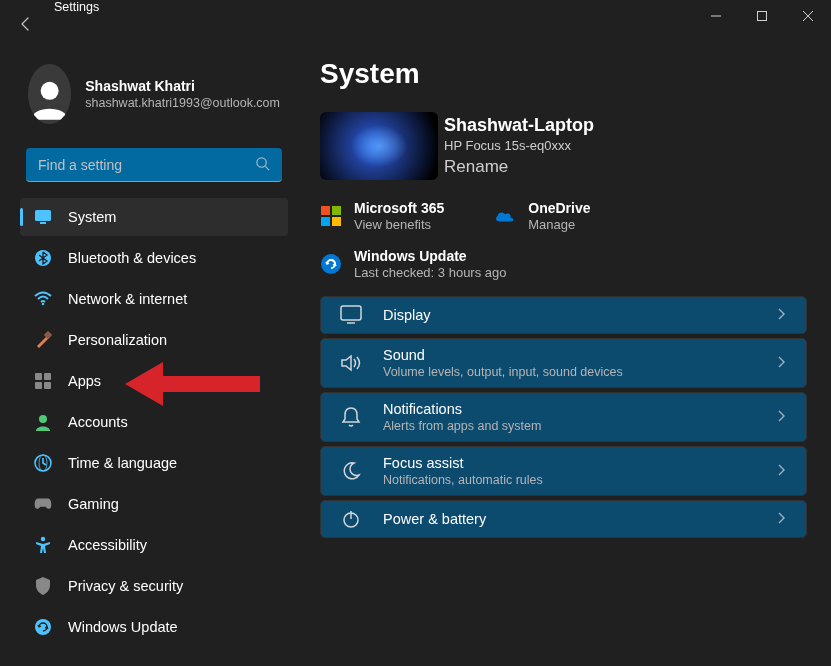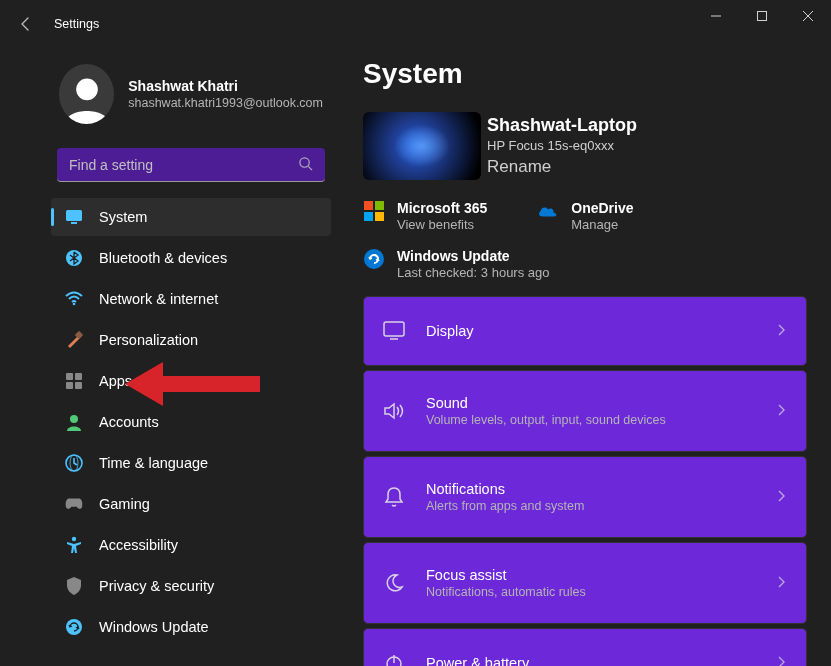--- a/index.html
+++ b/index.html
@@ -9,38 +9,37 @@
       background: #202020;
       color: #ffffff;
       font-family: 'Segoe UI', -apple-system, sans-serif;
       font-size: 14px;
       overflow: hidden;
       position: relative;
     }
     .titlebar {
       height: 48px;
       display: flex;
-      align-items: center;
       padding-left: 18px;
     }
     .titlebar-back { width: 30px; display: flex; align-items: center; opacity: 0.7; cursor: pointer; }
     .titlebar-title { margin-left: 6px; font-size: 12.5px; color: #ffffff; }
     .window-controls { position: absolute; top: 0; right: 0; display: flex; }
     .win-btn { width: 46px; height: 32px; display: flex; align-items: center; justify-content: center; cursor: pointer; }
     .win-btn svg { opacity: 0.8; }
 
     .container { display: flex; height: calc(100% - 48px); }
-    .sidebar { width: 300px; padding: 8px 12px 8px 8px; margin-left: 43px; }
+    .sidebar { width: 300px; padding: 8px 12px 8px 20px; }
     .user-block { display: flex; align-items: center; padding: 8px 8px 16px 8px; gap: 14px; }
     .avatar { width: 60px; height: 60px; border-radius: 50%; background: #3a3a3a; display:flex; align-items:flex-end; justify-content:center; overflow:hidden;}
     .avatar svg { width: 52px; height: 52px; fill:#fff; }
     .user-name { font-size: 14px; font-weight: 600; }
     .user-email { font-size: 12.5px; color: #b5b5b5; margin-top: 2px; }
 
-    .search-box { margin: 8px 6px 16px 6px; height: 34px; background: #4c1d95; border-radius: 4px; border-bottom: 1px solid #9a9a9a; display:flex; align-items:center; padding: 0 12px 0 12px; position:relative; }
+    .search-box { margin: 8px 6px 16px 6px; height: 34px; background: #0369a1; border-radius: 4px; border-bottom: 1px solid #9a9a9a; display:flex; align-items:center; padding: 0 12px 0 12px; position:relative; }
     .search-box input { background:transparent; border:none; outline:none; color:#ccc; font-size:14px; flex:1; }
     .search-box input::placeholder { color:#c0c0c0; }
     .search-icon { opacity:0.8; }
 
     .nav { display:flex; flex-direction:column; gap:3px; }
     .nav-item { display:flex; align-items:center; height:38px; padding-left:14px; border-radius:4px; cursor:pointer; position:relative; gap:16px; }
     .nav-item.active { background:#2d2d2d; }
     .nav-item.active::before { content:''; position:absolute; left:0; top:10px; bottom:10px; width:3px; background:#4cc2ff; border-radius:2px; }
     .nav-icon { width:18px; height:18px; display:flex; align-items:center; justify-content:center; }
     .nav-label { font-size:14.5px; color:#ffffff; }
@@ -48,27 +47,27 @@
     .main { flex:1; padding: 4px 24px 0 20px; overflow-y:auto; }
     .page-title { font-size:28px; font-weight:600; margin-bottom:22px; margin-top:6px; }
     .device-block { display:flex; align-items:center; gap:6px; margin-bottom:20px; }
     .device-img { width:118px; height:68px; border-radius:6px; background: radial-gradient(circle at 45% 50%, #2563eb 0%, #1e3a8a 35%, #000000 90%); position:relative; overflow:hidden; }
     .device-img::after { content:''; position:absolute; inset:0; background: radial-gradient(ellipse 40px 30px at 50% 50%, rgba(96,165,250,0.8), transparent 70%); }
     .device-name { font-size:18px; font-weight:600; }
     .device-model { font-size:13px; color:#cfcfcf; margin-top:2px; }
     .device-rename { font-size:17px; color:#cfcfcf; margin-top:4px; cursor:pointer; }
 
     .quick-row { display:flex; gap:50px; margin-bottom:16px; flex-wrap:wrap; }
-    .quick-item { display:flex; gap:12px; }
+    .quick-item { display:flex; align-items:center; gap:12px; }
     .quick-icon { width:22px; height:22px; display:flex; align-items:center; justify-content:center; }
     .quick-title { font-size:14px; font-weight:600; }
     .quick-sub { font-size:13px; color:#b5b5b5; margin-top:1px; cursor:pointer; }
 
     .settings-list { display:flex; flex-direction:column; gap:4px; margin-top:14px; }
-    .card { background:#6d28d9; border-radius:5px; display:flex; align-items:center; padding:24px 18px; cursor:pointer; gap:20px; border:1px solid #323232; }
+    .card { background:#0c4a6e; border-radius:5px; display:flex; align-items:center; padding:8px 18px; cursor:pointer; gap:20px; border:1px solid #323232; }
     .card-icon { width:24px; display:flex; justify-content:center; opacity:0.9; }
     .card-body { flex:1; }
     .card-title { font-size:14.5px; }
     .card-sub { font-size:12.5px; color:#b5b5b5; margin-top:2px; }
     .card-chev { opacity:0.7; }
 
     .arrow-annotation {
       position:absolute;
       left:125px;
       top:356px;

